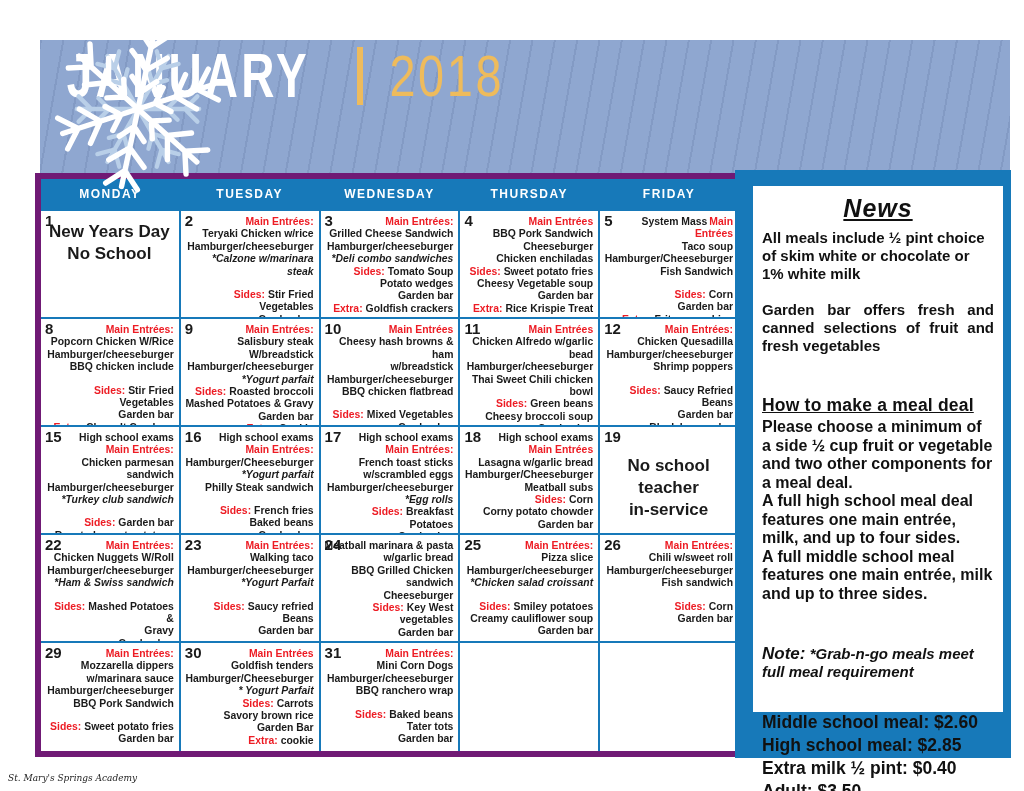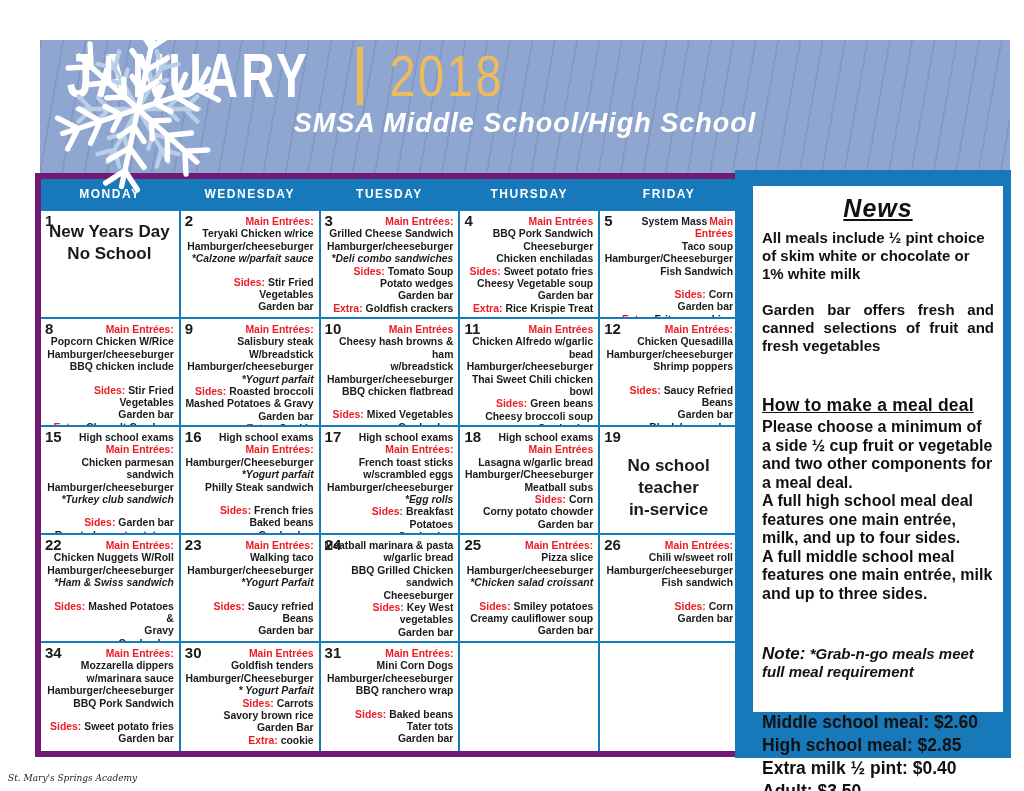--- a/index.html
+++ b/index.html
@@ -77,21 +77,20 @@
 </head>
 <body>
 
 <div class="band">
   <div class="band-inner">
     <div class="title-row">
       <span class="month">JANUARY</span>
       <span class="divider"></span>
       <span class="year">2018</span>
     </div>
-    <div class="subtitle">SMSA Middle School/High School</div>
   </div>
 </div>
 
 <svg class="snowflake" width="180" height="182" viewBox="0 0 100 100">
   <g stroke="#b9cfe8" stroke-width="2.4" stroke-linecap="round" fill="none" transform="rotate(30 50 50)">
     <g>
       <path d="M50 50 L50 16 M50 24 L43 17 M50 24 L57 17 M50 34 L44 28 M50 34 L56 28"></path>
       <path d="M50 50 L50 16 M50 24 L43 17 M50 24 L57 17 M50 34 L44 28 M50 34 L56 28" transform="rotate(60 50 50)"></path>
       <path d="M50 50 L50 16 M50 24 L43 17 M50 24 L57 17 M50 34 L44 28 M50 34 L56 28" transform="rotate(120 50 50)"></path>
       <path d="M50 50 L50 16 M50 24 L43 17 M50 24 L57 17 M50 34 L44 28 M50 34 L56 28" transform="rotate(180 50 50)"></path>
@@ -106,39 +105,39 @@
       <path d="M50 50 L50 6 M50 15 L41 6 M50 15 L59 6 M50 28 L40 19 M50 28 L60 19 M50 40 L43 33 M50 40 L57 33" transform="rotate(120 50 50)"></path>
       <path d="M50 50 L50 6 M50 15 L41 6 M50 15 L59 6 M50 28 L40 19 M50 28 L60 19 M50 40 L43 33 M50 40 L57 33" transform="rotate(180 50 50)"></path>
       <path d="M50 50 L50 6 M50 15 L41 6 M50 15 L59 6 M50 28 L40 19 M50 28 L60 19 M50 40 L43 33 M50 40 L57 33" transform="rotate(240 50 50)"></path>
       <path d="M50 50 L50 6 M50 15 L41 6 M50 15 L59 6 M50 28 L40 19 M50 28 L60 19 M50 40 L43 33 M50 40 L57 33" transform="rotate(300 50 50)"></path>
     </g>
   </g>
 </svg>
 
 <div class="grid">
   <div class="dayhead">MONDAY</div>
+  <div class="dayhead">TUESDAY</div>
   <div class="dayhead">WEDNESDAY</div>
-  <div class="dayhead">TUESDAY</div>
   <div class="dayhead">THURSDAY</div>
   <div class="dayhead">FRIDAY</div>
 
 <div class="cell">
       <span class="daynum">1</span>
       <div class="cellbody special">
         <div class="line"><span>New Years Day</span></div>
         <div class="line"><span>No School</span></div>
       </div>
     </div>
     <div class="cell">
       <span class="daynum">2</span>
       <div class="cellbody">
         <div class="line"><span class="red">Main Entrées:</span></div>
         <div class="line"><span>Teryaki Chicken w/rice</span></div>
         <div class="line"><span>Hamburger/cheeseburger</span></div>
-        <div class="line ital"><span>*Calzone w/parfait sauce</span></div>
+        <div class="line ital"><span>*Calzone w/marinara steak</span></div>
         <div class="line gap"><span class="red">Sides:</span><span>Stir Fried Vegetables</span></div>
         <div class="line"><span>Garden bar</span></div>
       </div>
     </div>
     <div class="cell">
       <span class="daynum">3</span>
       <div class="cellbody">
         <div class="line"><span class="red">Main Entrées:</span></div>
         <div class="line"><span>Grilled Cheese Sandwich</span></div>
         <div class="line"><span>Hamburger/cheeseburger</span></div>
@@ -346,21 +345,21 @@
       <div class="cellbody">
         <div class="line"><span class="red">Main Entrées:</span></div>
         <div class="line"><span>Chili w/sweet roll</span></div>
         <div class="line"><span>Hamburger/cheeseburger</span></div>
         <div class="line"><span>Fish sandwich</span></div>
         <div class="line gap"><span class="red">Sides:</span><span>Corn</span></div>
         <div class="line"><span>Garden bar</span></div>
       </div>
     </div>
     <div class="cell">
-      <span class="daynum">34</span>
+      <span class="daynum">29</span>
       <div class="cellbody">
         <div class="line"><span class="red">Main Entrées:</span></div>
         <div class="line"><span>Mozzarella dippers</span></div>
         <div class="line"><span>w/marinara sauce</span></div>
         <div class="line"><span>Hamburger/cheeseburger</span></div>
         <div class="line"><span>BBQ Pork Sandwich</span></div>
         <div class="line gap"><span class="red">Sides:</span><span>Sweet potato fries</span></div>
         <div class="line"><span>Garden bar</span></div>
       </div>
     </div>

